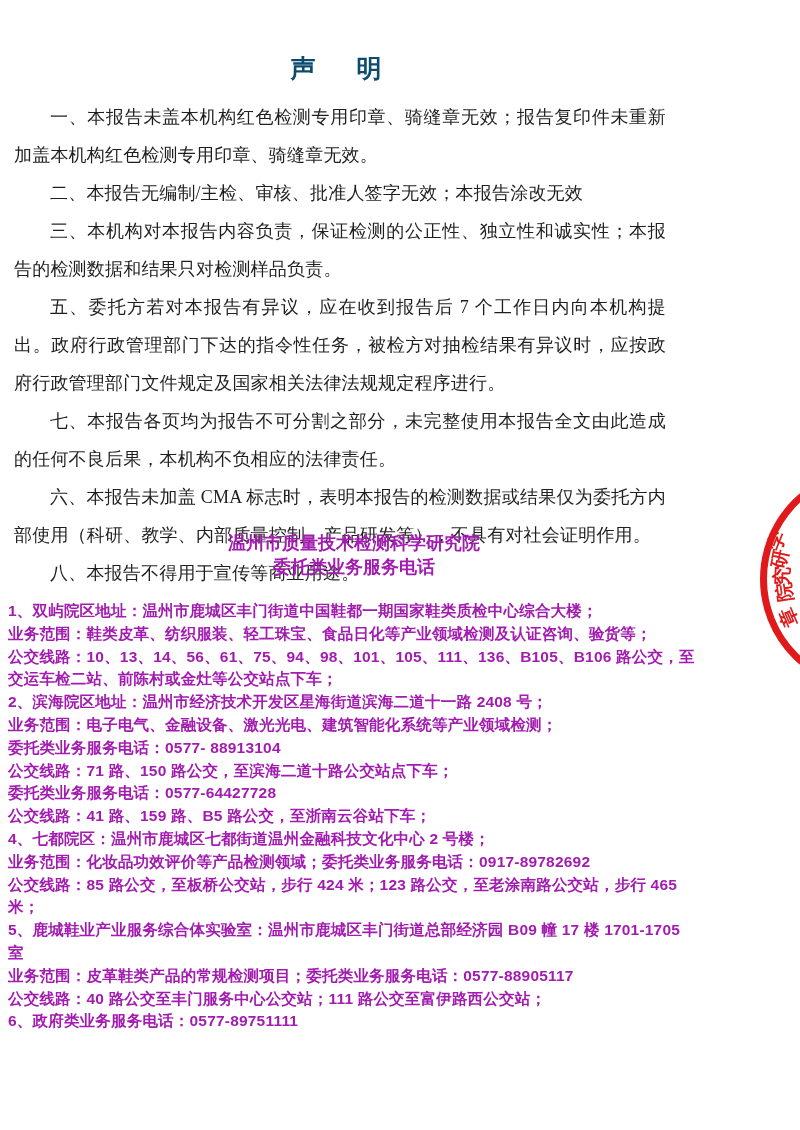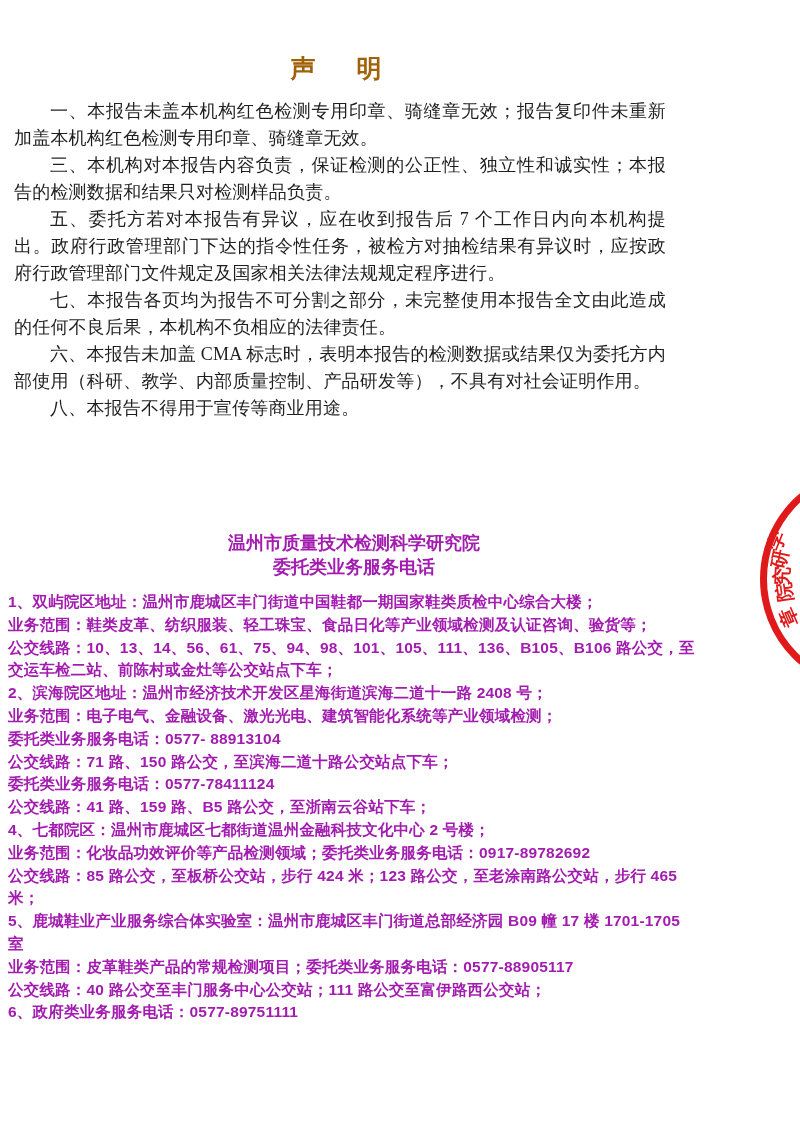--- a/index.html
+++ b/index.html
@@ -18,41 +18,41 @@
     left: 14px;
     width: 652px;
   }
   .doc-title {
     margin: 0 0 14px 0;
     text-align: center;
     font-size: 25px;
     font-weight: bold;
     letter-spacing: 8px;
     line-height: 30px;
-    color: #a16207;
+    color: #0c4a6e;
   }
   .stmt {
     margin: 0;
     font-size: 18px;
-    line-height: 27px;
+    line-height: 38px;
     text-indent: 2em;
     text-align: justify;
     letter-spacing: 0.2px;
   }
   .contact {
     position: absolute;
     top: 531px;
     left: 8px;
     width: 692px;
     font-family: "Liberation Sans", "DejaVu Sans", sans-serif;
     font-weight: bold;
     color: #a21caf;
   }
   .contact-header { text-align: center; font-size: 18px; line-height: 24px; }
-  .contact-lines { margin-top: 12px; }
+  .contact-lines { margin-top: 21px; }
   .cline {
     font-size: 15.5px;
     line-height: 22.8px;
     text-align: left;
     letter-spacing: 0.2px;
   }
   
   .seal-ring {
     position: absolute;
     left: 760px;
@@ -75,40 +75,41 @@
 </style>
 </head>
 <body>
 
 <div class="page">
 
   <div class="content-top">
     <h1 class="doc-title">声　明</h1>
     <div>
         <p class="stmt">一、本报告未盖本机构红色检测专用印章、骑缝章无效；报告复印件未重新加盖本机构红色检测专用印章、骑缝章无效。</p>
+        <p class="stmt">二、本报告无编制/主检、审核、批准人签字无效；本报告涂改无效</p>
         <p class="stmt">三、本机构对本报告内容负责，保证检测的公正性、独立性和诚实性；本报告的检测数据和结果只对检测样品负责。</p>
         <p class="stmt">五、委托方若对本报告有异议，应在收到报告后 7 个工作日内向本机构提出。政府行政管理部门下达的指令性任务，被检方对抽检结果有异议时，应按政府行政管理部门文件规定及国家相关法律法规规定程序进行。</p>
         <p class="stmt">七、本报告各页均为报告不可分割之部分，未完整使用本报告全文由此造成的任何不良后果，本机构不负相应的法律责任。</p>
         <p class="stmt">六、本报告未加盖 CMA 标志时，表明本报告的检测数据或结果仅为委托方内部使用（科研、教学、内部质量控制、产品研发等），不具有对社会证明作用。</p>
         <p class="stmt">八、本报告不得用于宣传等商业用途。</p>
       </div>
   </div>
 
   <div class="contact">
     <div class="contact-header">温州市质量技术检测科学研究院</div>
     <div class="contact-header">委托类业务服务电话</div>
     <div class="contact-lines">
         <div class="cline">1、双屿院区地址：温州市鹿城区丰门街道中国鞋都一期国家鞋类质检中心综合大楼；</div>
         <div class="cline">业务范围：鞋类皮革、纺织服装、轻工珠宝、食品日化等产业领域检测及认证咨询、验货等；</div>
         <div class="cline">公交线路：10、13、14、56、61、75、94、98、101、105、111、136、B105、B106 路公交，至交运车检二站、前陈村或金灶等公交站点下车；</div>
         <div class="cline">2、滨海院区地址：温州市经济技术开发区星海街道滨海二道十一路 2408 号；</div>
         <div class="cline">业务范围：电子电气、金融设备、激光光电、建筑智能化系统等产业领域检测；</div>
         <div class="cline">委托类业务服务电话：0577- 88913104</div>
         <div class="cline">公交线路：71 路、150 路公交，至滨海二道十路公交站点下车；</div>
-        <div class="cline">委托类业务服务电话：0577-78411124</div>
+        <div class="cline">委托类业务服务电话：0577-64427728</div>
         <div class="cline">公交线路：41 路、159 路、B5 路公交，至浙南云谷站下车；</div>
         <div class="cline">4、七都院区：温州市鹿城区七都街道温州金融科技文化中心 2 号楼；</div>
         <div class="cline">业务范围：化妆品功效评价等产品检测领域；委托类业务服务电话：0917-89782692</div>
         <div class="cline">公交线路：85 路公交，至板桥公交站，步行 424 米；123 路公交，至老涂南路公交站，步行 465 米；</div>
         <div class="cline">5、鹿城鞋业产业服务综合体实验室：温州市鹿城区丰门街道总部经济园 B09 幢 17 楼 1701-1705 室</div>
         <div class="cline">业务范围：皮革鞋类产品的常规检测项目；委托类业务服务电话：0577-88905117</div>
         <div class="cline">公交线路：40 路公交至丰门服务中心公交站；111 路公交至富伊路西公交站；</div>
         <div class="cline">6、政府类业务服务电话：0577-89751111</div>
       </div>
   </div>

